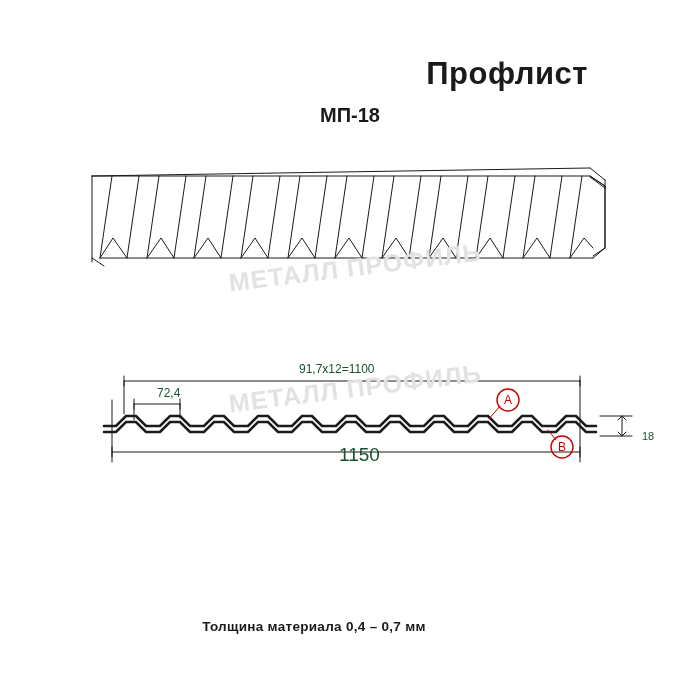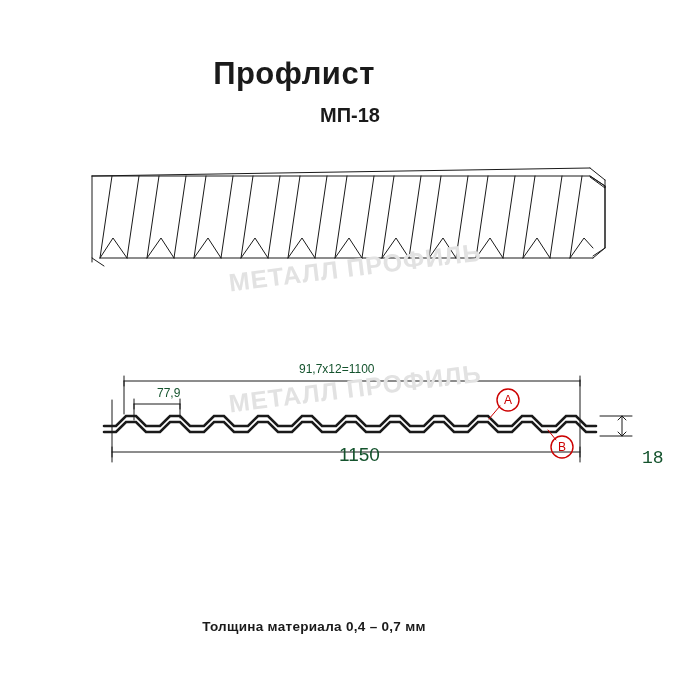--- a/index.html
+++ b/index.html
@@ -18,21 +18,21 @@
   #page {
     position: relative;
     width: 700px;
     height: 700px;
   }
   .title {
     position: absolute;
     top: 56px;
     left: 0;
     width: 588px;
-    text-align: center;
+    text-align: right;
     font-size: 31px;
     font-weight: bold;
     letter-spacing: 0.5px;
   }
   .subtitle {
     position: absolute;
     top: 104px;
     left: 0;
     width: 700px;
     text-align: center;
@@ -303,22 +303,22 @@
     </g>
 
     <circle cx="508" cy="400" r="11" fill="none" stroke="#cc0000" stroke-width="1.4"></circle>
     <circle cx="562" cy="447" r="11" fill="none" stroke="#cc0000" stroke-width="1.4"></circle>
   </svg>
 
   <div class="wm wm1">МЕТАЛЛ ПРОФИЛЬ</div>
   <div class="wm wm2">МЕТАЛЛ ПРОФИЛЬ</div>
 
   <div class="dimtext" style="top:362px; left:299px;">91,7x12=1100</div>
-  <div class="dimtext" style="top:386px; left:157px;">77,9</div>
+  <div class="dimtext" style="top:386px; left:157px;">72,4</div>
   <div class="dimtext" style="top:444px; left:339px; font-size:19px;">1150</div>
-  <div class="dimtext" style="top:448px; left:642px; font-size:18px;font-family:Liberation Mono, monospace;">18</div>
+  <div class="dimtext" style="top:430px; left:642px; font-size:11px;">18</div>
 
   <div class="callout-label" style="top:393px; left:504px;">A</div>
   <div class="callout-label" style="top:440px; left:558px;">B</div>
 
   <div class="footer">Толщина материала 0,4 – 0,7 мм</div>
 
 </div>
 
 </body></html>

